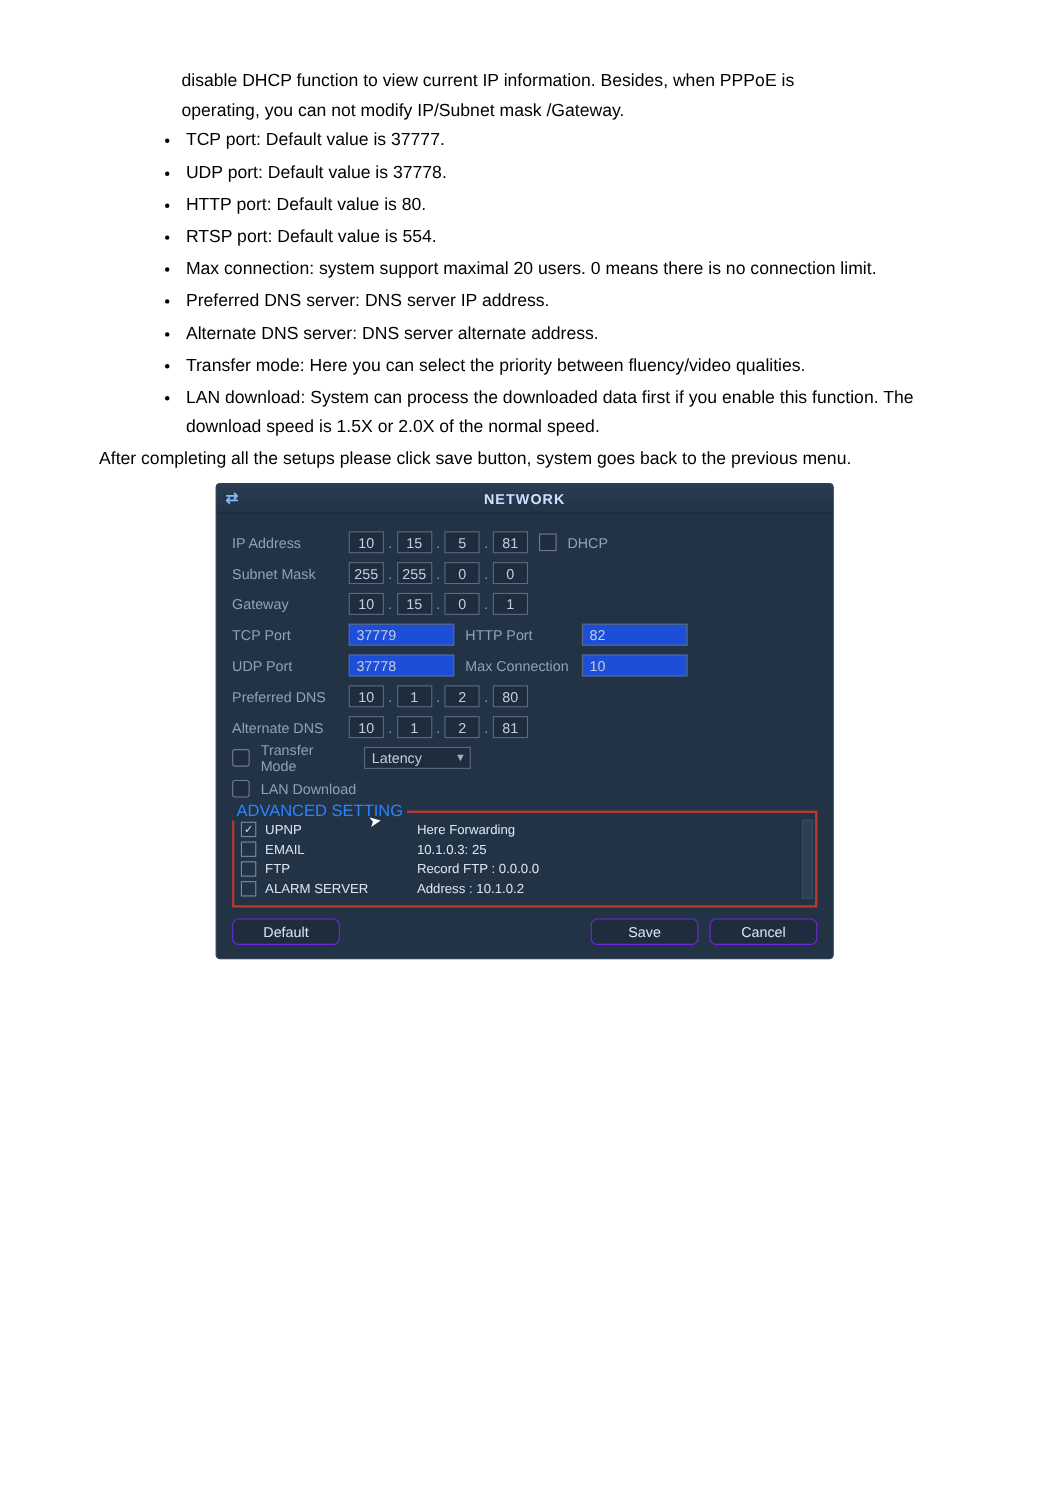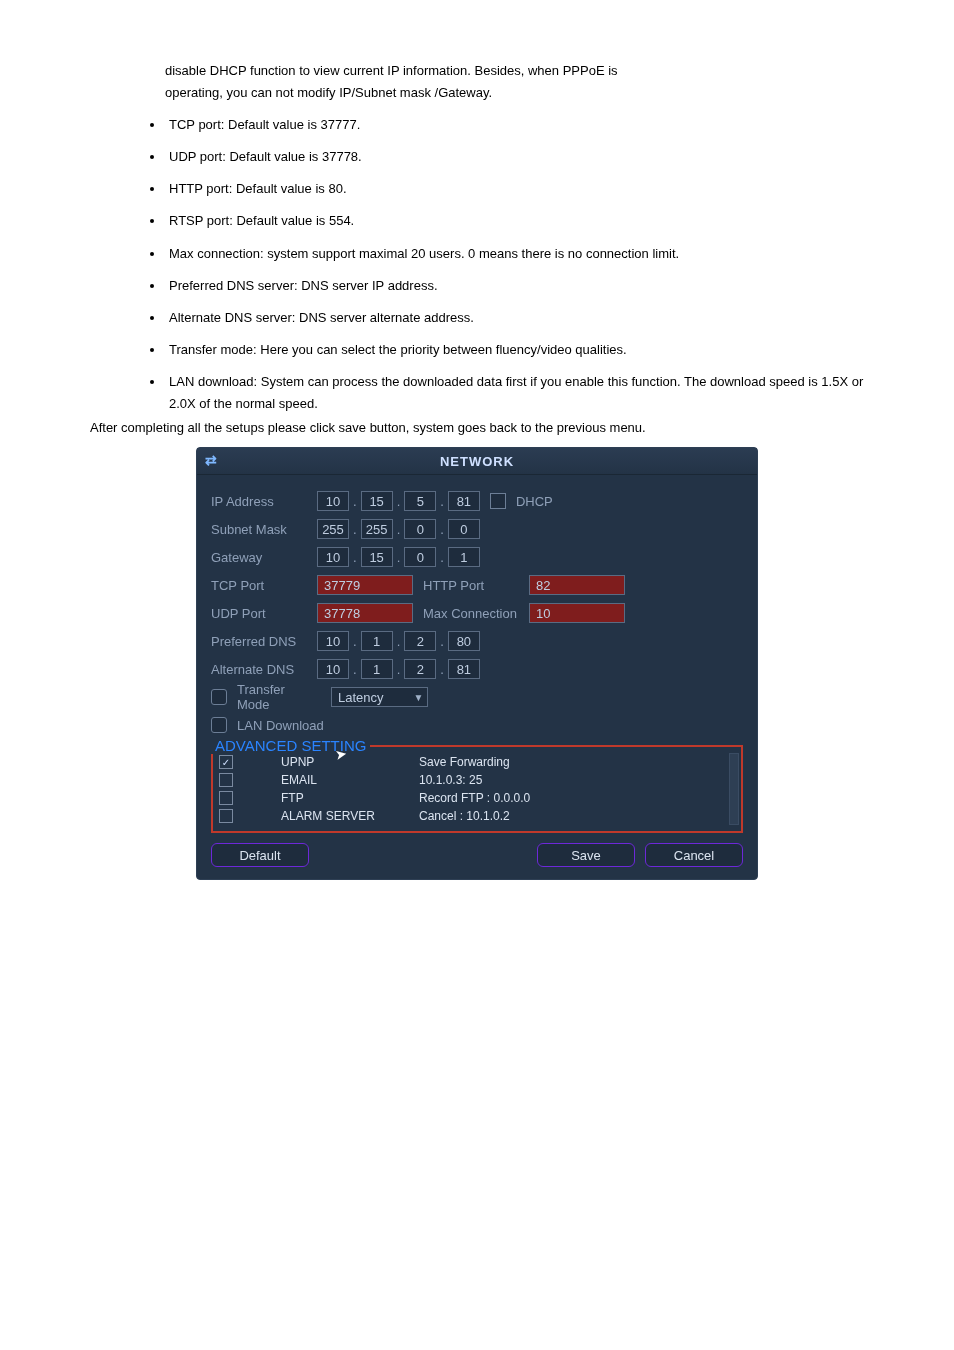--- a/index.html
+++ b/index.html
@@ -7,37 +7,36 @@
     padding: 0;
     background: #ffffff;
     font-family: Arial, Helvetica, sans-serif;
     color: #000;
     width: 954px;
   }
   .page {
     padding: 60px 90px 40px 90px;
   }
   .bodytext p, .bodytext li {
-    font-size: 13px;
+    font-size: 16px;
     line-height: 1.7;
   }
   .indent-first {
     margin-left: 75px;
     margin-top: 0;
     margin-bottom: 0;
   }
   ul.bullets {
     list-style: disc;
     padding-left: 75px;
     margin: 0;
   }
   ul.bullets li {
     padding-left: 4px;
     margin-bottom: 2px;
-    margin-top: 10px;
   }
   .outdent {
     margin-left: 0;
     margin-top: 2px;
     margin-bottom: 2px;
   }
   
   .dlg-wrap {
     display: flex;
     justify-content: center;
@@ -97,21 +96,21 @@
     border: 1px solid #5a6b82;
     background: #1e2c3d;
     color: #bfcde0;
   }
   .dot { color: #8fa0b8; }
   .txt {
     display: inline-flex;
     align-items: center;
     height: 18px;
     border: 1px solid #5a6b82;
-    background: #7f1d1d;
+    background: #1d4ed8;
     color: #bfcde0;
     padding: 0 6px;
     min-width: 56px;
   }
   .txt.w90 { min-width: 82px; }
   .smalllabel { color: #8fa0b8; }
   .chk {
     width: 14px;
     height: 14px;
     border: 1px solid #6c7e96;
@@ -169,21 +168,21 @@
     width: 12px;
     height: 12px;
     border: 1px solid #7a8aa0;
     background: transparent;
     display: inline-flex;
     align-items: center;
     justify-content: center;
     color: #cfe0ff;
     font-size: 10px;
   }
-  .listrow .lname { width: 130px; margin-left: 40px; }
+  .listrow .lname { width: 130px; }
   .listscroll {
     position: absolute;
     right: 2px;
     top: 6px;
     bottom: 6px;
     width: 8px;
     background: #2e3f54;
     border: 1px solid #3a4c63;
   }
   .footer {
@@ -331,36 +330,36 @@
           <span class="smalllabel">LAN Download</span>
         </div>
 
         <div class="advbox">
           <span class="advtitle">ADVANCED SETTING</span>
           <span class="cursor">➤</span>
 
           <div class="listrow">
             <span class="lchk">✓</span>
             <span class="lname">UPNP</span>
-            <span>Save Forwarding</span>
+            <span>Here Forwarding</span>
           </div>
           <div class="listrow">
             <span class="lchk"></span>
             <span class="lname">EMAIL</span>
             <span>10.1.0.3: 25</span>
           </div>
           <div class="listrow">
             <span class="lchk"></span>
             <span class="lname">FTP</span>
             <span>Record FTP : 0.0.0.0</span>
           </div>
           <div class="listrow">
             <span class="lchk"></span>
             <span class="lname">ALARM SERVER</span>
-            <span>Cancel : 10.1.0.2</span>
+            <span>Address : 10.1.0.2</span>
           </div>
 
           <div class="listscroll"></div>
         </div>
 
         <div class="footer">
           <span class="btn">Default</span>
           <span class="rightbtns">
             <span class="btn">Save</span>
             <span class="btn">Cancel</span>

